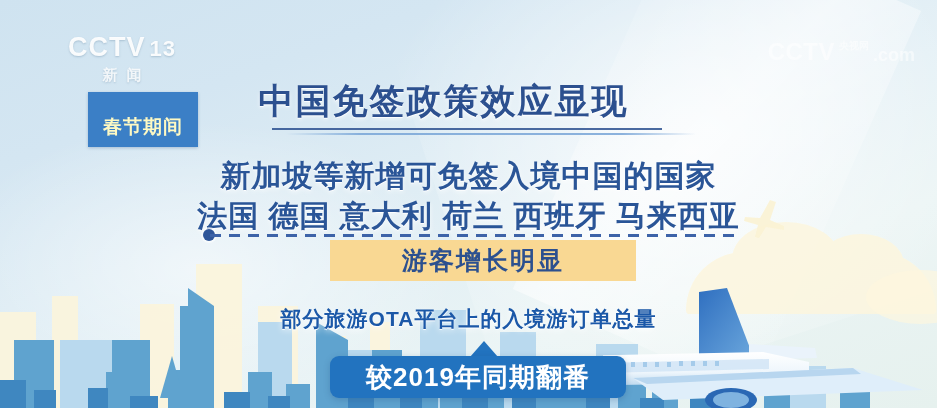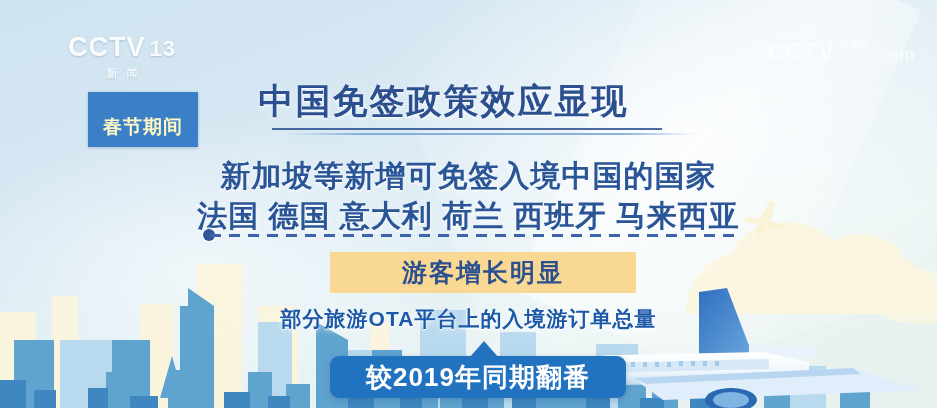--- a/index.html
+++ b/index.html
@@ -106,21 +106,21 @@
   }
   .cctv-bug .bug-num {
     display: inline-block;
     margin-left: 4px;
     font-size: 22px;
     font-weight: 700;
     color: rgba(255,255,255,.92);
   }
   .cctv-bug .bug-sub {
     margin-top: 5px;
-    font-size: 11px;
+    font-size: 15px;
     font-weight: 700;
     letter-spacing: 9px;
     text-indent: 9px;
     color: rgba(255,255,255,.82);
     text-shadow: 0 1px 2px rgba(120,150,175,.4);
   }
 
   
   .watermark {
     position: absolute;
@@ -220,21 +220,21 @@
     left: 203px; top: 229px;
     width: 12px; height: 12px;
     border-radius: 50%;
     background: #2f5699;
     box-shadow: 0 0 0 2px rgba(255,255,255,.55);
   }
 
   
   .yellow-box {
     position: absolute;
-    left: 330px; top: 252px;
+    left: 330px; top: 240px;
     width: 306px; height: 41px;
     background: #f9d893;
     display: flex;
     align-items: center;
     justify-content: center;
   }
   .yellow-box span {
     font-size: 25px;
     font-weight: 700;
     letter-spacing: 2px;

